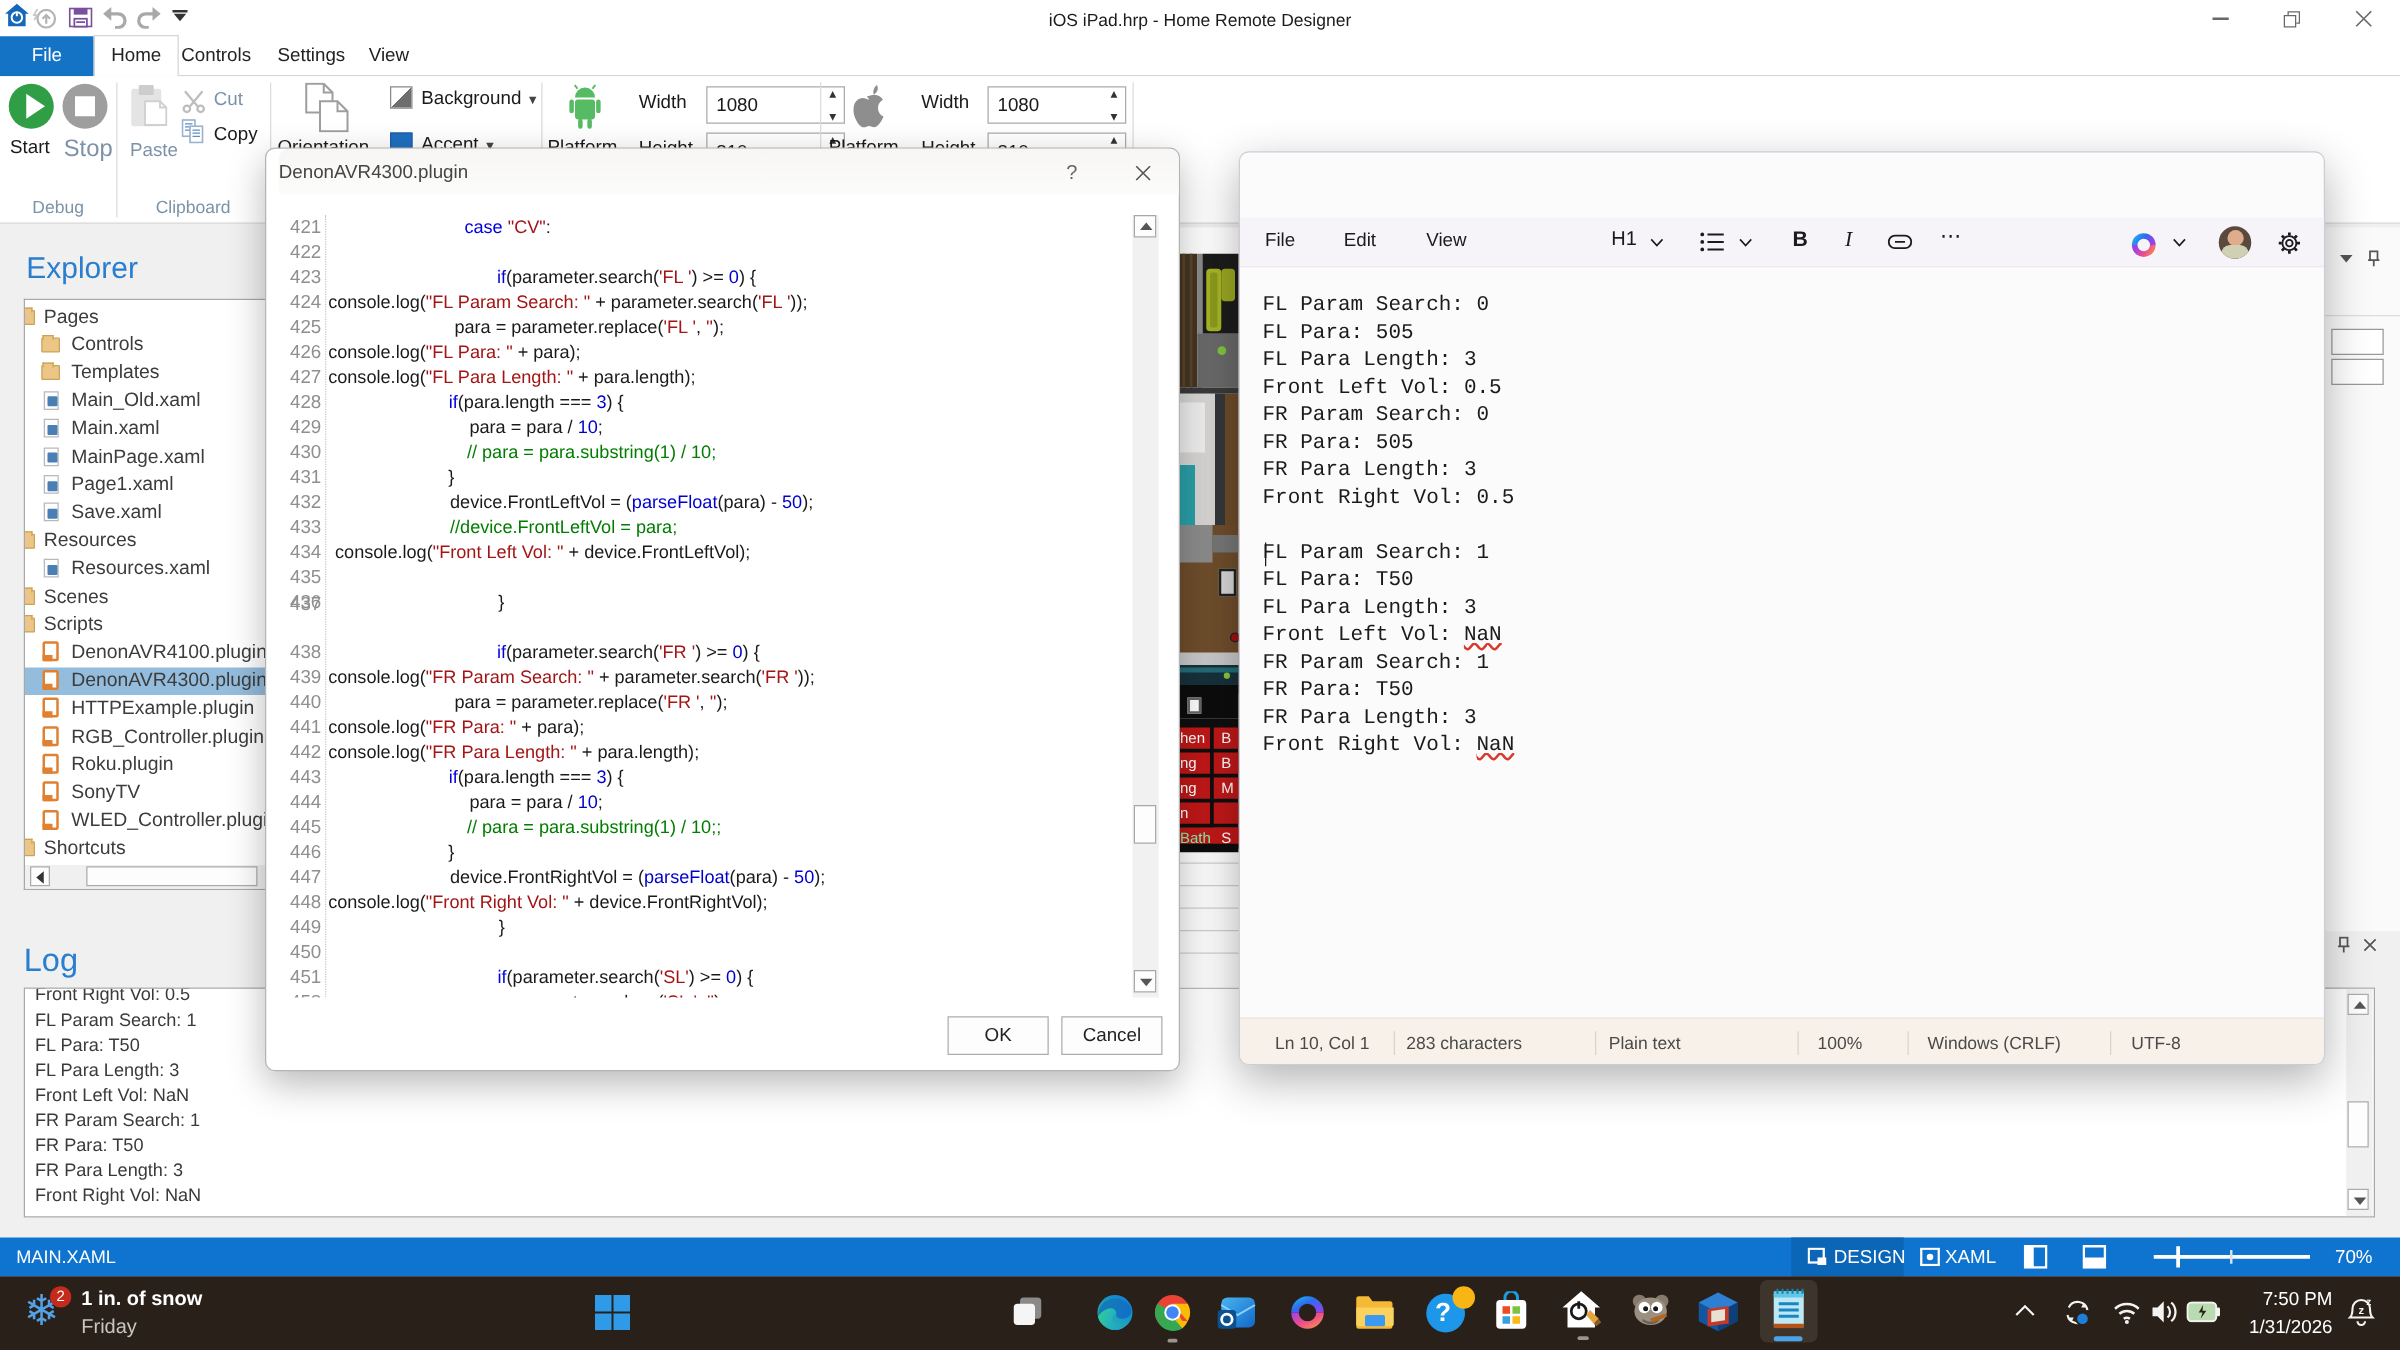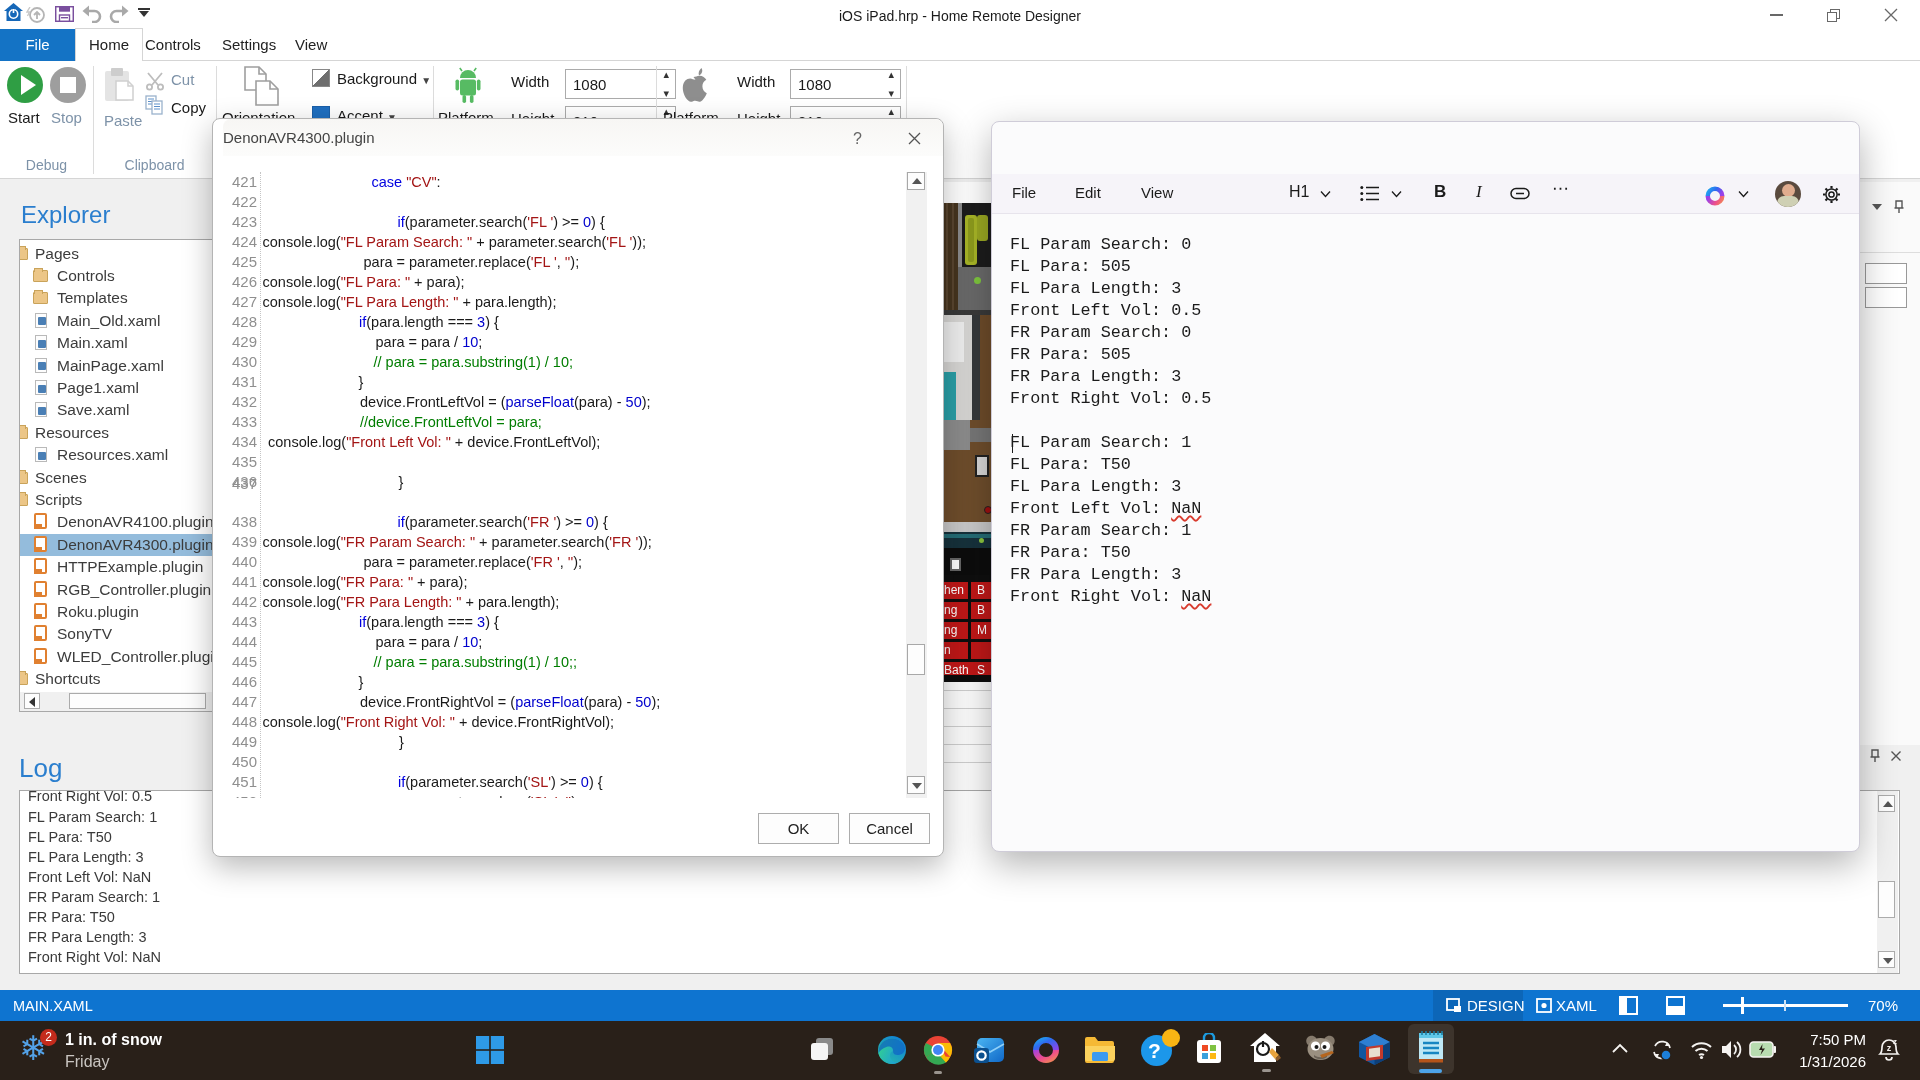--- a/index.html
+++ b/index.html
@@ -104,21 +104,21 @@
 <div class="abs menutab" style="left:126px;">Controls</div>
 <div class="abs menutab" style="left:203px;">Settings</div>
 <div class="abs menutab" style="left:276px;">View</div>
 <div class="abs" id="ribbon">
 
   <div class="abs" style="left:7px;top:6px;width:36px;height:36px;border-radius:50%;background:#2f9e44;"></div>
   <div class="abs" style="left:21px;top:14px;width:0;height:0;border-top:10px solid transparent;border-bottom:10px solid transparent;border-left:15px solid #fff;"></div>
   <div class="abs" style="left:50px;top:6px;width:36px;height:36px;border-radius:50%;background:#9e9e9e;"></div>
   <div class="abs" style="left:60px;top:16px;width:16px;height:16px;background:#fff;"></div>
   <div class="abs" style="left:8px;top:48px;font-size:15px;color:#1a1a1a;">Start</div>
-  <div class="abs" style="left:51px;top:48px;font-size:15px;color:#7d92a8;">Stop</div>
+  <div class="abs" style="left:51px;top:48px;font-size:19px;color:#7d92a8;">Stop</div>
   <div class="gsep" style="left:93px;"></div>
 
   <svg class="abs" style="left:103px;top:6px;" width="34" height="40" viewBox="0 0 34 40">
     <rect x="2" y="4" width="24" height="30" rx="2" fill="#e4e4e4"></rect>
     <rect x="8" y="1" width="12" height="8" rx="1" fill="#cdcdcd"></rect>
     <path d="M13 14 h12 l5 5 v14 h-17 z" fill="#fff" stroke="#d0d0d0" stroke-width="1.5"></path>
     <path d="M25 14 l0 5 5 0" fill="none" stroke="#d0d0d0" stroke-width="1.5"></path>
   </svg>
   <div class="abs" style="left:104px;top:51px;font-size:15px;color:#7d92a8;">Paste</div>
   <svg class="abs" style="left:145px;top:11px;" width="20" height="19" viewBox="0 0 20 19">
@@ -336,21 +336,21 @@
   <div class="abs" style="left:6px;top:376px;width:11px;height:13px;background:#fff;border:2px solid #666;"></div>
   <div class="abs" style="left:0;top:393px;width:47px;height:100px;background:#0f0f0f;font-family:'Liberation Sans',sans-serif;">
     <div class="abs" style="left:0;top:7px;width:24px;height:17px;background:#c11818;color:#fff;font-size:12px;line-height:17px;">hen</div>
     <div class="abs" style="left:27px;top:7px;width:20px;height:17px;background:#c11818;color:#fff;font-size:12px;line-height:17px;padding-left:6px;">B</div>
     <div class="abs" style="left:0;top:27px;width:24px;height:17px;background:#c11818;color:#fff;font-size:12px;line-height:17px;">ng</div>
     <div class="abs" style="left:27px;top:27px;width:20px;height:17px;background:#c11818;color:#fff;font-size:12px;line-height:17px;padding-left:6px;">B</div>
     <div class="abs" style="left:0;top:47px;width:24px;height:17px;background:#c11818;color:#fff;font-size:12px;line-height:17px;">ng</div>
     <div class="abs" style="left:27px;top:47px;width:20px;height:17px;background:#c11818;color:#fff;font-size:12px;line-height:17px;padding-left:6px;">M</div>
     <div class="abs" style="left:0;top:67px;width:24px;height:17px;background:#c11818;color:#fff;font-size:12px;line-height:17px;">n</div>
     <div class="abs" style="left:27px;top:67px;width:20px;height:17px;background:#c11818;"></div>
-    <div class="abs" style="left:0;top:87px;width:48px;height:17px;background:#c11818;color:#ffffff;font-size:12px;line-height:17px;">Bath</div>
+    <div class="abs" style="left:0;top:87px;width:48px;height:17px;background:#c11818;color:#86efac;font-size:12px;line-height:17px;">Bath</div>
     <div class="abs" style="left:27px;top:87px;width:20px;height:17px;background:#c11818;color:#fff;font-size:12px;line-height:17px;padding-left:6px;">S</div>
   </div>
   <div class="abs" style="left:0;top:493px;width:47px;height:7px;background:#0d0d0d;"></div>
   <div class="abs" style="left:0;top:500px;width:47px;height:108px;background:#fcfcfc;">
     <div class="abs" style="left:0;top:8px;width:47px;height:1px;background:#cfcfcf;"></div>
     <div class="abs" style="left:0;top:26px;width:47px;height:1px;background:#cfcfcf;"></div>
     <div class="abs" style="left:0;top:44px;width:47px;height:1px;background:#cfcfcf;"></div>
     <div class="abs" style="left:0;top:62px;width:47px;height:1px;background:#cfcfcf;"></div>
     <div class="abs" style="left:0;top:80px;width:47px;height:1px;background:#cfcfcf;"></div>
   </div>
@@ -715,13 +715,26 @@
     <div class="npline" style="top:219px;">FL Param Search: 1</div>
     <div class="npline" style="top:241px;">FL Para: T50</div>
     <div class="npline" style="top:263px;">FL Para Length: 3</div>
     <div class="npline" style="top:285px;">Front Left Vol: <span class="sq">NaN</span></div>
     <div class="npline" style="top:307px;">FR Param Search: 1</div>
     <div class="npline" style="top:329px;">FR Para: T50</div>
     <div class="npline" style="top:351px;">FR Para Length: 3</div>
     <div class="npline" style="top:373px;">Front Right Vol: <span class="sq">NaN</span></div>
     <div class="abs" style="left:20px;top:220px;width:1.4px;height:19px;background:#1b1b1b;"></div>
   </div>
+  <div class="abs" id="np-status">
+    <div class="abs" style="left:28px;top:11px;">Ln 10, Col 1</div>
+    <div class="npsep" style="left:123px;"></div>
+    <div class="abs" style="left:133px;top:11px;">283 characters</div>
+    <div class="npsep" style="left:284px;"></div>
+    <div class="abs" style="left:295px;top:11px;">Plain text</div>
+    <div class="npsep" style="left:446px;"></div>
+    <div class="abs" style="left:462px;top:11px;">100%</div>
+    <div class="npsep" style="left:534px;"></div>
+    <div class="abs" style="left:550px;top:11px;">Windows (CRLF)</div>
+    <div class="npsep" style="left:696px;"></div>
+    <div class="abs" style="left:713px;top:11px;">UTF-8</div>
+  </div>
 </div>
 
 </body></html>

